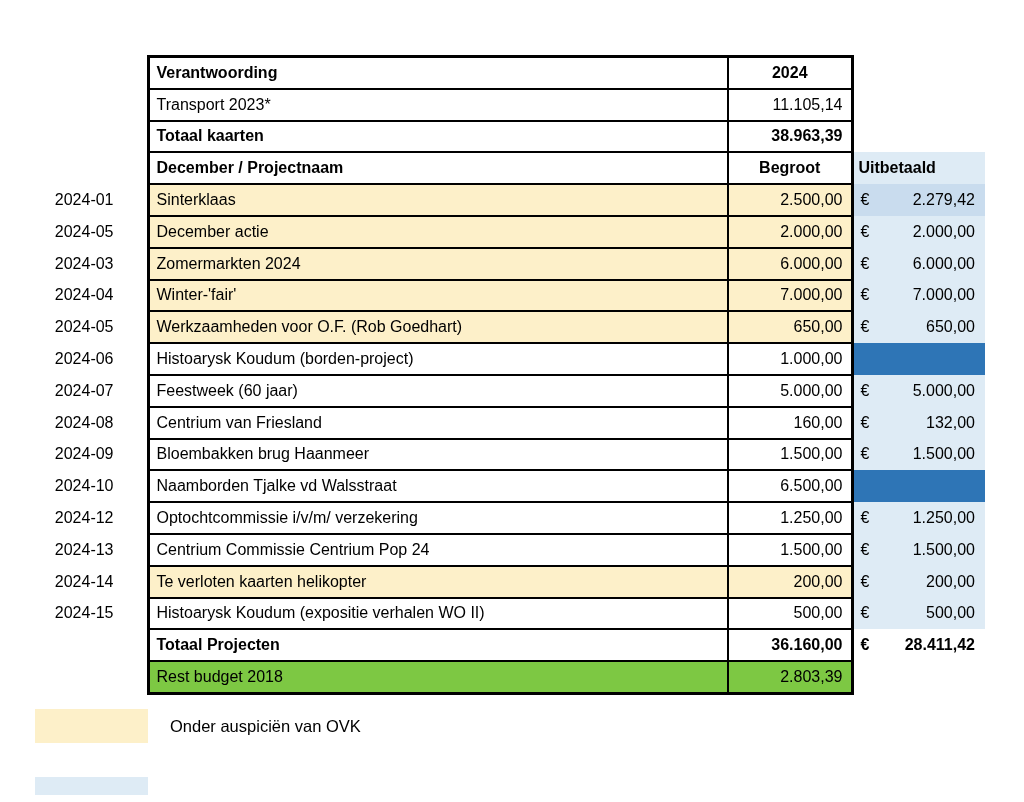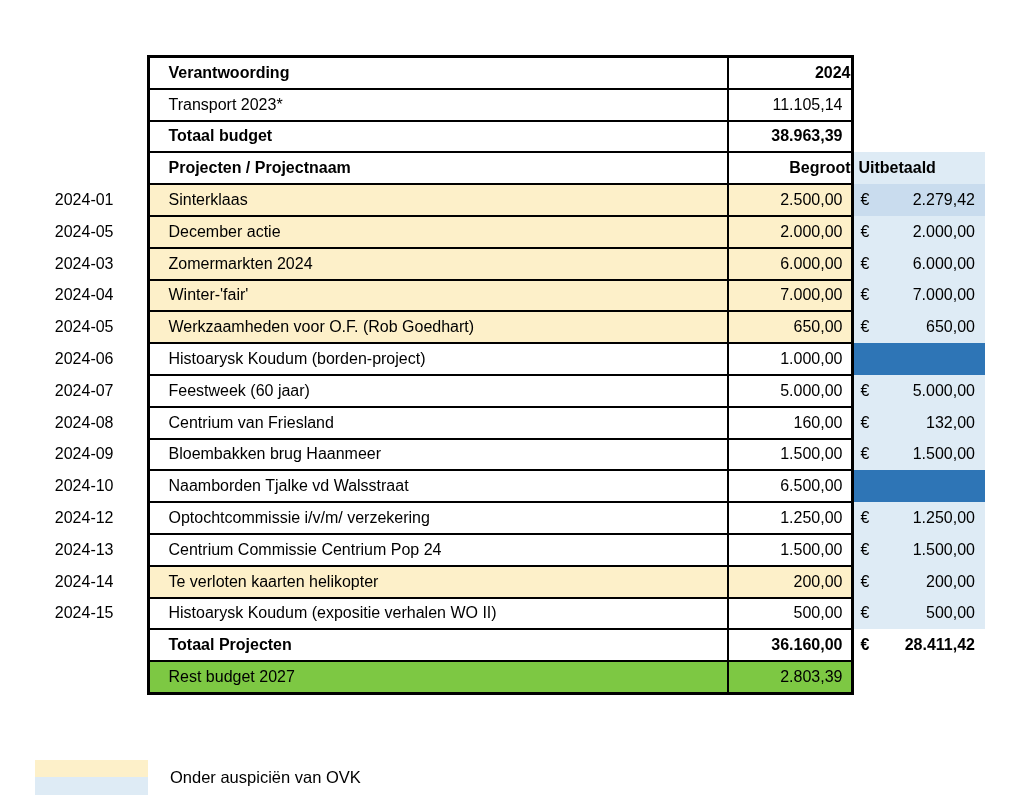--- a/index.html
+++ b/index.html
@@ -8,41 +8,41 @@
     font-family:"Liberation Sans", sans-serif; color:#000; overflow:hidden;
   }
   table.budget {
     position:absolute; top:55px; left:0;
     border-collapse:collapse; table-layout:fixed;
     font-size:16px;
   }
   td { height:29.8px; padding:0; vertical-align:middle; white-space:nowrap; overflow:hidden; }
   
   td.c-label { text-align:right; padding-right:33px; }
-  td.c-name  { padding-left:19px;  border:2px solid #000; border-left:3px solid #000; }
+  td.c-name  { padding-left:7px;  border:2px solid #000; border-left:3px solid #000; }
   td.c-budget{ text-align:right; padding-right:8px; border:2px solid #000; border-right:3px solid #000; }
   td.c-paid  { border:none; }
-  td.center  { text-align:right; padding-right:0;margin-top:24px; }
+  td.center  { text-align:center; padding-right:0;margin-top:24px; }
   td.b-top    { border-top:3px solid #000; }
   td.b-bottom { border-bottom:3px solid #000; }
   .bold { font-weight:700; }
   .pad-head { padding-left:11px; }
   .pad-rest { padding-left:16px; }
   
   .bg-ovk        { background:var(--ovk,#FDF0C9); }
   .bg-paid       { background:var(--paid,#DEEBF5); }
   .bg-paid-first { background:var(--paidFirst,#C9DCEE); }
   .bg-dark       { background:var(--paidDark,#2E75B6); }
   .bg-green      { background:var(--green,#7DC843); }
   .text-green    { color:var(--greenText,#3F6227); font-weight:700; }
   
   .paid-wrap { display:flex; justify-content:space-between; align-items:center; height:100%; padding:0 10px 0 7px; }
   td.c-paid.head { padding-left:5px; font-weight:700; }
   
-  .legend { position:absolute; top:760px; left:35px; display:flex; align-items:center;text-align:right; }
+  .legend { position:absolute; top:709px; left:35px; display:flex; align-items:center;text-align:right; }
   .legend .swatch { width:113px; height:34px; background:var(--ovk,#FDF0C9); }
   .legend .legend-label { margin-left:22px; font-size:16.5px; }
   .swatch-blue { position:absolute; top:777px; left:35px; width:113px; height:18px; background:var(--paid,#DEEBF5); }
 </style>
 </head>
 <body>
 
 <div class="page">
   <table class="budget">
     <colgroup>
@@ -59,27 +59,27 @@
           <td class="c-paid"></td>
         </tr>
         <tr>
           <td class="c-label"></td>
           <td class="c-name">Transport 2023*</td>
           <td class="c-budget">11.105,14</td>
           <td class="c-paid"></td>
         </tr>
         <tr>
           <td class="c-label"></td>
-          <td class="c-name bold">Totaal budget</td>
+          <td class="c-name bold">Totaal kaarten</td>
           <td class="c-budget bold">38.963,39</td>
           <td class="c-paid"></td>
         </tr>
         <tr>
           <td class="c-label"></td>
-          <td class="c-name bold">Projecten / Projectnaam</td>
+          <td class="c-name bold">December / Projectnaam</td>
           <td class="c-budget bold center">Begroot</td>
           <td class="c-paid head bg-paid">Uitbetaald</td>
         </tr>
         <tr>
           <td class="c-label">2024-01</td>
           <td class="c-name bg-ovk">Sinterklaas</td>
           <td class="c-budget bg-ovk">2.500,00</td>
           <td class="c-paid bg-paid-first">
             <div class="paid-wrap">
               <span>€</span>
@@ -226,21 +226,21 @@
           <td class="c-budget bold">36.160,00</td>
           <td class="c-paid bold">
             <div class="paid-wrap">
               <span>€</span>
               <span>28.411,42</span>
             </div>
           </td>
         </tr>
         <tr>
           <td class="c-label"></td>
-          <td class="c-name bg-green b-bottom pad-rest">Rest budget 2027</td>
+          <td class="c-name bg-green b-bottom pad-rest">Rest budget 2018</td>
           <td class="c-budget bg-green b-bottom">2.803,39</td>
           <td class="c-paid"></td>
         </tr>
       </tbody>
   </table>
 
   <div class="legend">
     <div class="swatch"></div>
     <div class="legend-label">Onder auspiciën van OVK</div>
   </div>

